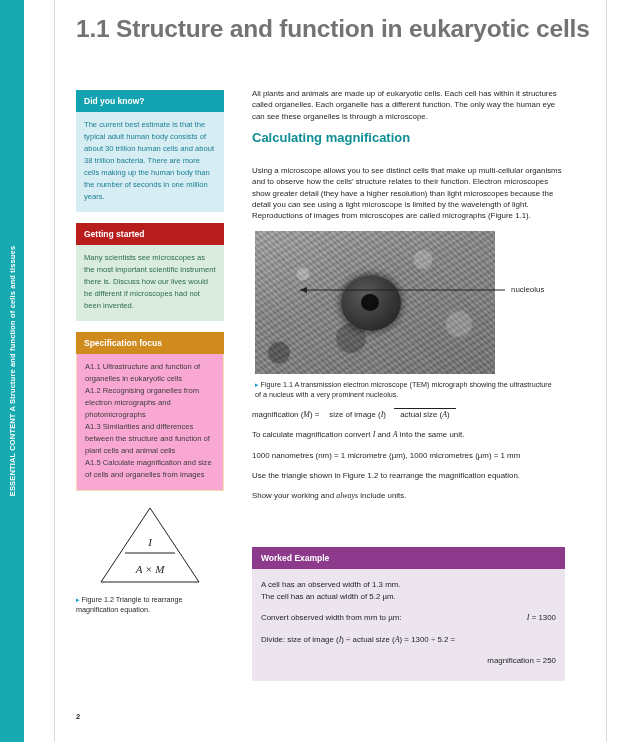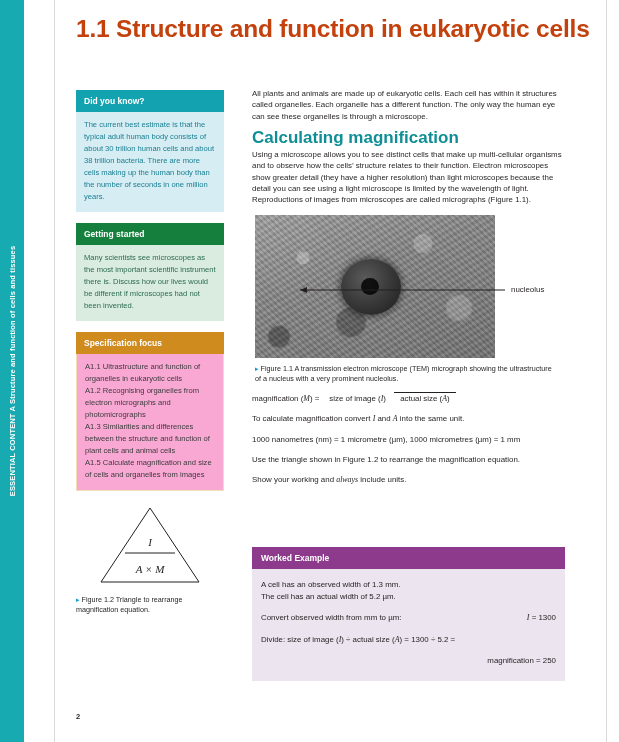--- a/index.html
+++ b/index.html
@@ -72,21 +72,21 @@
   }
   h1.title {
     position: absolute;
     left: 52px;
     top: 14px;
     width: 520px;
     margin: 0;
     font-size: 24.5px;
     line-height: 30px;
     font-weight: bold;
-    color: #c2410c;
+    color: #737373;
     letter-spacing: -0.2px;
   }
   
   .col-left {
     position: absolute;
     left: 52px;
     top: 90px;
     width: 148px;
   }
   .box {
@@ -103,21 +103,21 @@
     box-sizing: border-box;
   }
   .box-body {
     font-size: 7.6px;
     line-height: 12px;
     padding: 7px 8px 9px 8px;
     box-sizing: border-box;
   }
   .box-dyk .box-head { background: #13a3b0; }
   .box-dyk .box-body { background: #d6edf3; color: #1a7f93; }
-  .box-gs .box-head { background: #15803d; }
+  .box-gs .box-head { background: #b91c1c; }
   .box-gs .box-body { background: #d9ecdf; color: #2c6b4f; }
   .box-sf .box-head { background: #d08b1f; }
   .box-sf .box-body { background: #f9a8d4; color: #3b3b3b; border: 1px solid #f0dfb5; border-top: none; }
   .spec-line { display: block; }
   
   .triangle-wrap {
     position: relative;
     width: 148px;
     height: 82px;
     margin-top: 14px;
@@ -146,24 +146,24 @@
   .col-right {
     position: absolute;
     left: 228px;
     top: 88px;
     width: 313px;
     font-size: 7.9px;
     line-height: 11.3px;
   }
   .col-right p { margin: 0 0 9px 0; }
   h2.sub {
-    font-size: 17px;
+    font-size: 13px;
     color: #0f8f95;
     font-weight: bold;
-    margin: 10px 0 6px 0;
+    margin: 10px 0 22px 0;
   }
   .micrograph {
     width: 240px;
     height: 143px;
     margin: 4px 0 2px 3px;
     position: relative;
     background: #8e8e8e;
     overflow: hidden;
   }
   .micrograph .grain {

